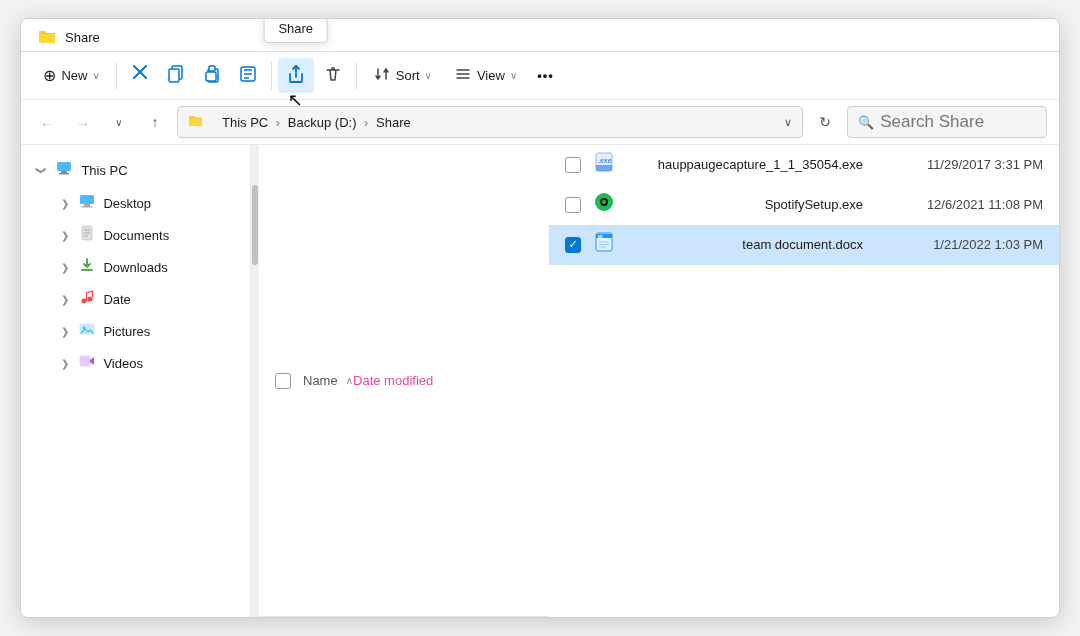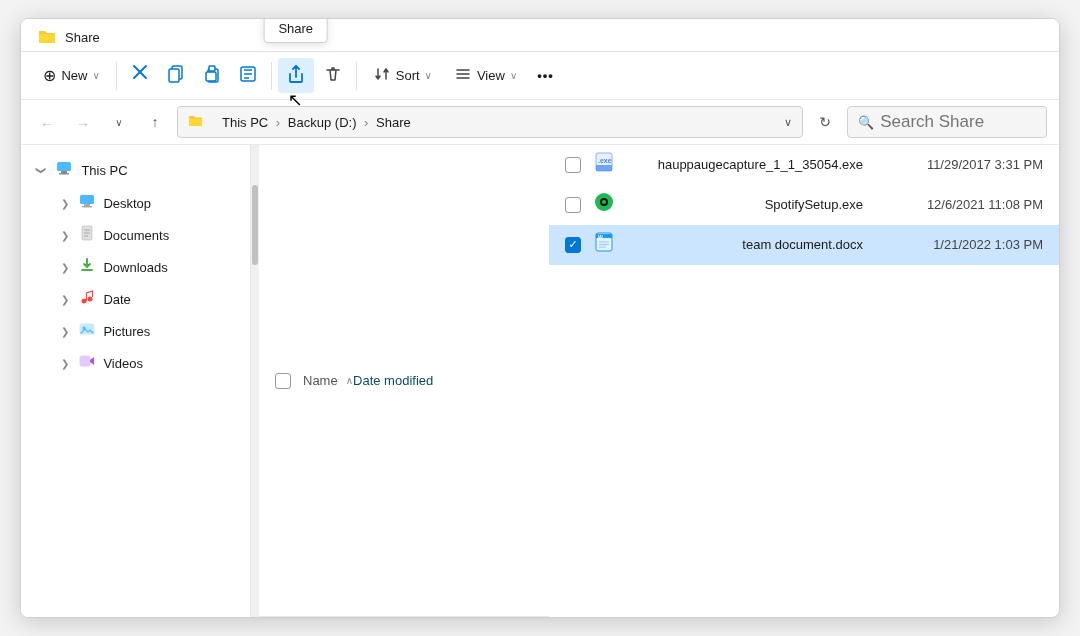--- a/index.html
+++ b/index.html
@@ -250,21 +250,21 @@
       font-size: 13px;
       color: #555;
       cursor: pointer;
       display: flex;
       align-items: center;
       gap: 4px;
     }
     .col-date {
       width: 180px;
       font-size: 13px;
-      color: #0c4a6e;
+      color: #ec4899;
     }
     .file-rows {
       flex: 1;
       overflow-y: auto;
     }
     .file-row {
       display: flex;
       align-items: center;
       padding: 0 16px;
       min-height: 40px;

